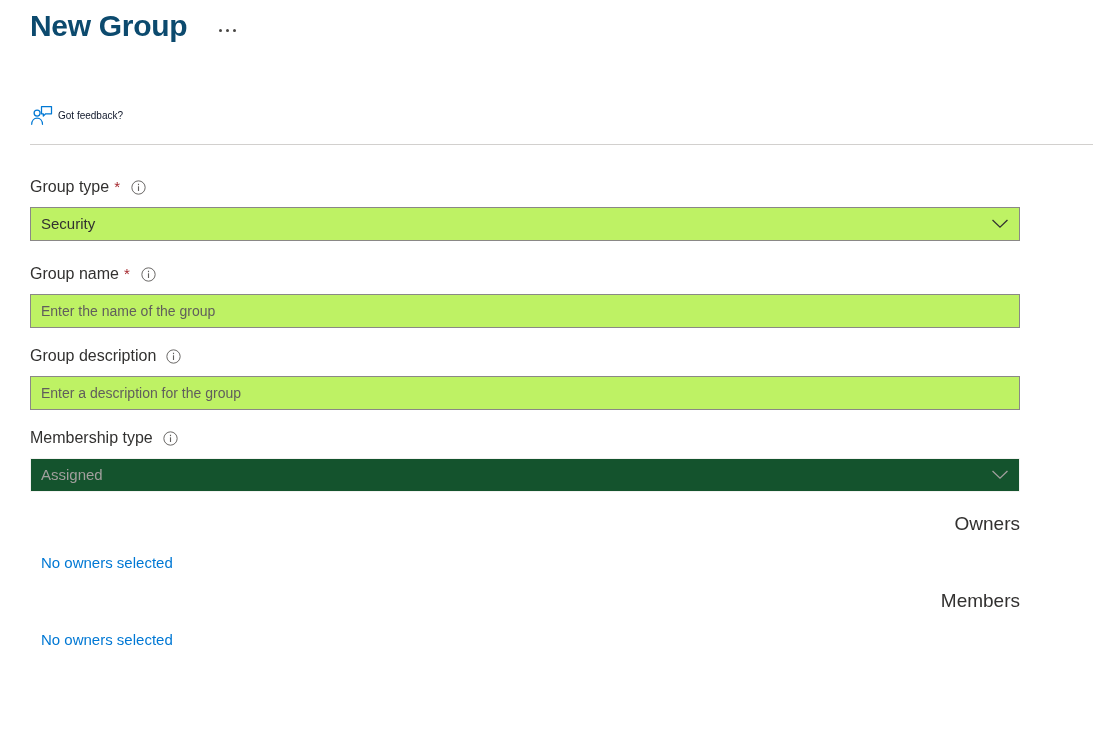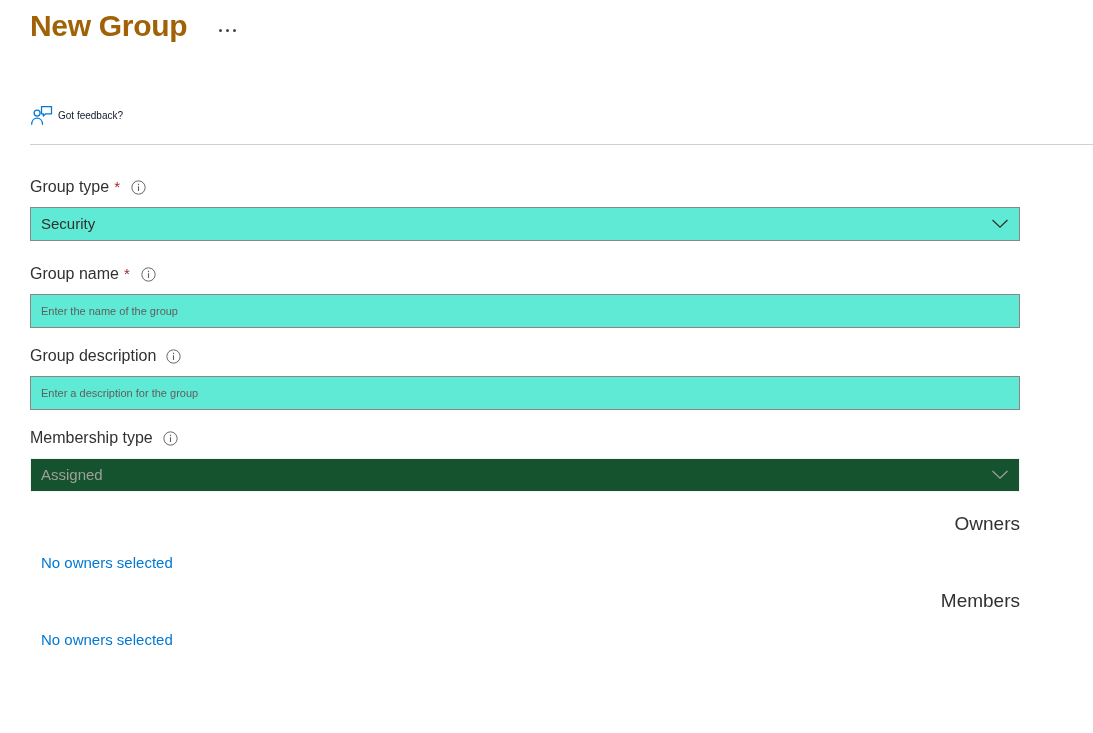--- a/index.html
+++ b/index.html
@@ -22,21 +22,21 @@
     left: 30px;
     top: 4px;
     display: flex;
     align-items: center;
   }
   .page-title {
     font-size: 30px;
     font-weight: 600;
     line-height: 44px;
     letter-spacing: -0.3px;
-    color: #a16207;
+    color: #0c4a6e;
     white-space: nowrap;
   }
   .ellipsis-btn {
     margin-left: 30px;
     margin-top: 8px;
     display: flex;
     align-items: center;
     gap: 4px;
     cursor: pointer;
     padding: 4px 2px;
@@ -119,33 +119,33 @@
     flex: 0 0 15px;
     cursor: pointer;
   }
 
   .control {
     position: relative;
     width: 990px;
     height: 34px;
     box-sizing: border-box;
     border: 1px solid #8a8886;
-    background: #5eead4;
+    background: #bef264;
     display: flex;
     align-items: center;
   }
   .control .value {
     font-size: 15px;
     line-height: 20px;
     color: #323130;
     padding-left: 10px;
     white-space: nowrap;
   }
   .control .placeholder {
-    font-size: 11px;
+    font-size: 14px;
     line-height: 20px;
     color: #605e5c;
     padding-left: 10px;
     white-space: nowrap;
   }
   .control.disabled {
     border-color: #f3f2f1;
     background: #14532d;
   }
   .control.disabled .value {

